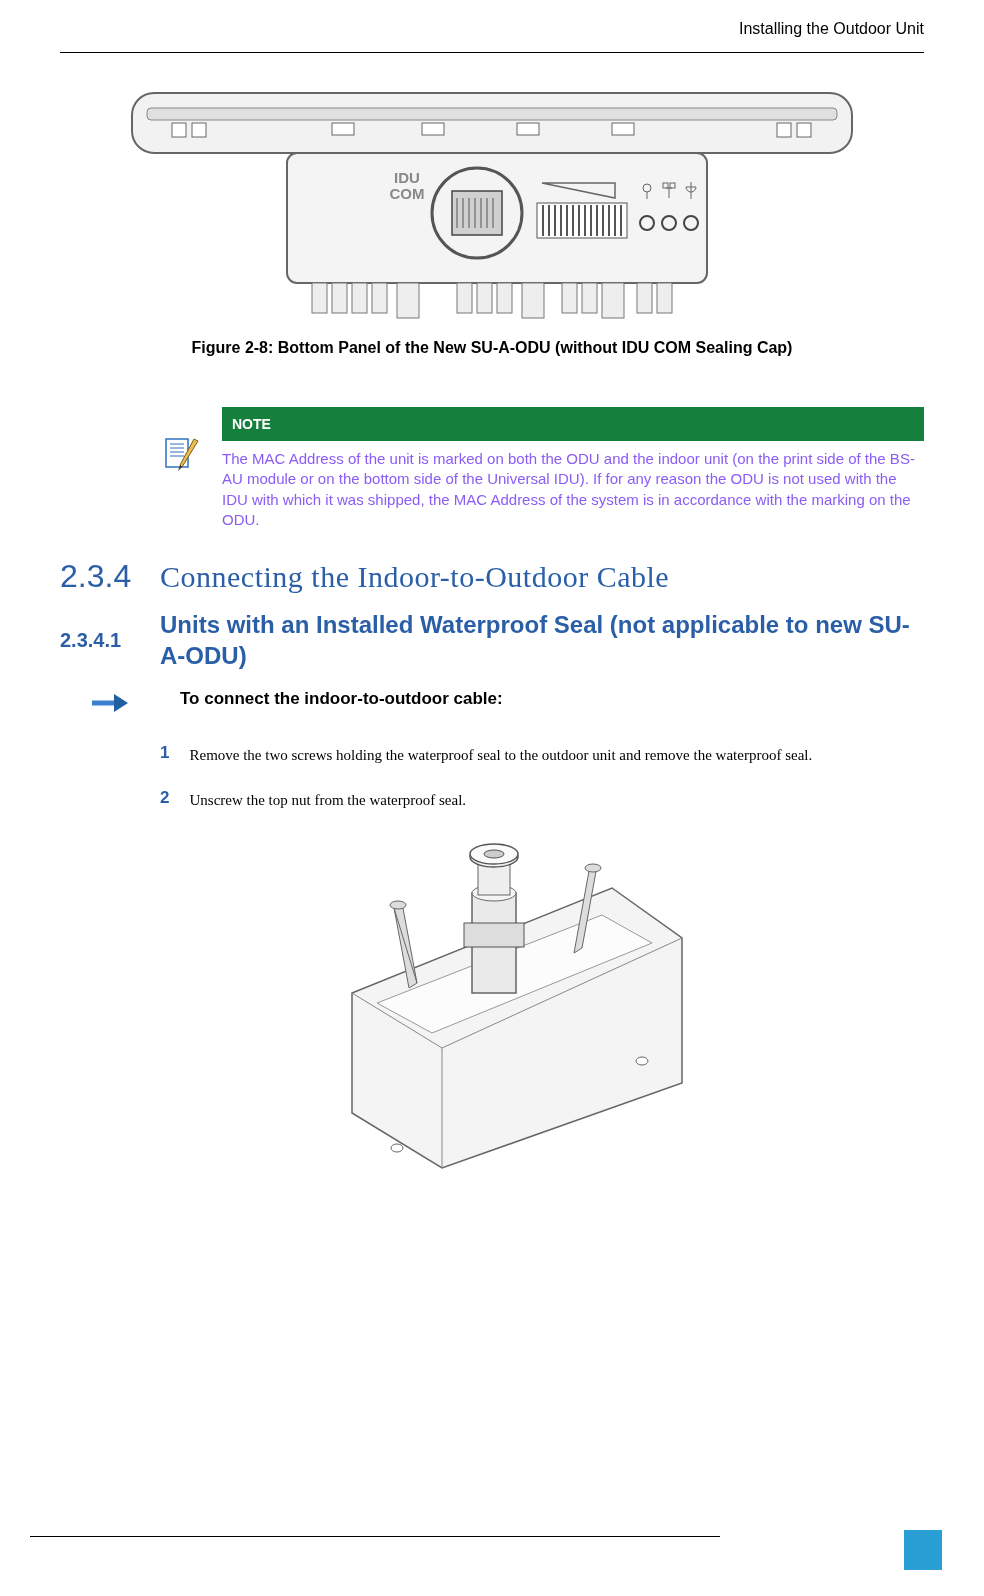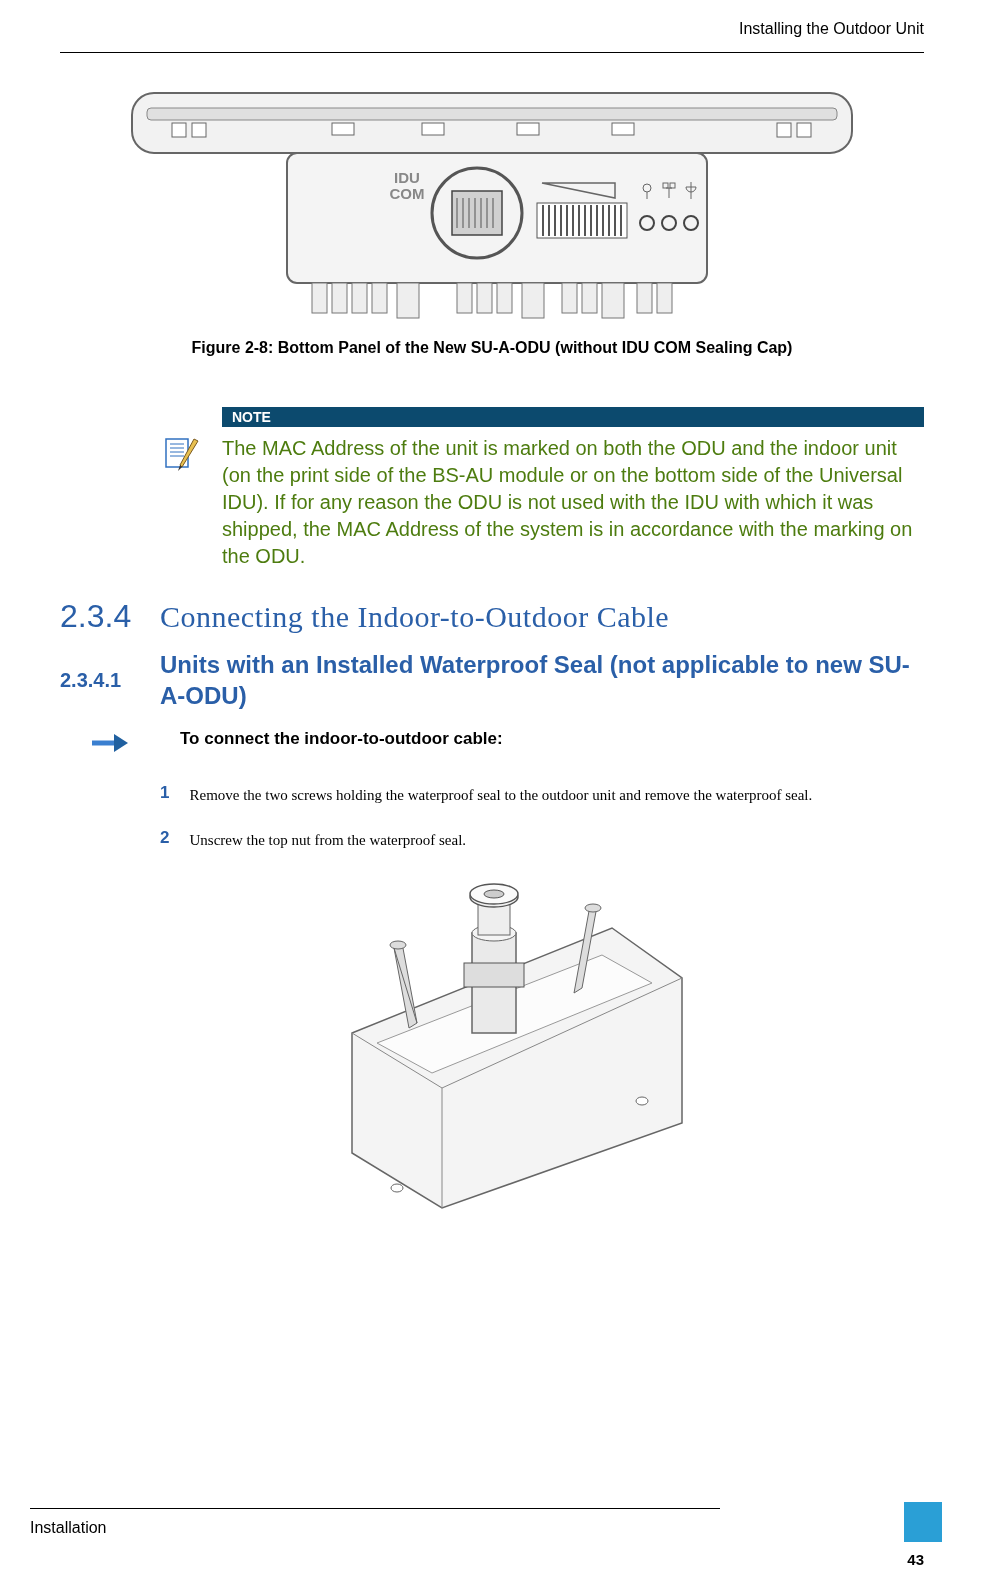--- a/index.html
+++ b/index.html
@@ -40,33 +40,33 @@
       margin-left: 100px;
       margin-bottom: 28px;
       gap: 20px;
     }
     .note-icon {
       flex-shrink: 0;
       margin-top: 26px;
     }
     .note-content { flex: 1; }
     .note-header {
-      background: #0c4a6e;
-      padding: 1px 10px;
+      background: #15803d;
+      padding: 8px 10px;
       margin-bottom: 8px;
     }
     .note-header span {
       color: #fff;
       font-weight: bold;
       font-size: 14px;
     }
     .note-text {
-      font-size: 20px;
+      font-size: 15px;
       line-height: 1.35;
-      color: #4d7c0f;
+      color: #8b5cf6;
     }
     .section-row {
       display: flex;
       align-items: baseline;
       margin-bottom: 14px;
     }
     .section-num {
       width: 100px;
       flex-shrink: 0;
       font-size: 32px;
@@ -325,16 +325,15 @@
     <rect x="196" y="30" width="32" height="32" fill="#eee" stroke="#666"></rect>
 
     <ellipse cx="212" cy="24" rx="24" ry="10" fill="#f0f0f0" stroke="#555" stroke-width="1.5"></ellipse>
     <ellipse cx="212" cy="21" rx="24" ry="10" fill="#fafafa" stroke="#555" stroke-width="1.5"></ellipse>
     <ellipse cx="212" cy="21" rx="10" ry="4" fill="#ccc" stroke="#555"></ellipse>
   </svg>
 </div>
 
 <div class="footer">
   <div class="footer-line"></div>
-  <div class="footer-text">Installation</div>
   <div class="footer-bar"></div>
   <div class="page-num">43</div>
 </div>
 
 </body></html>

